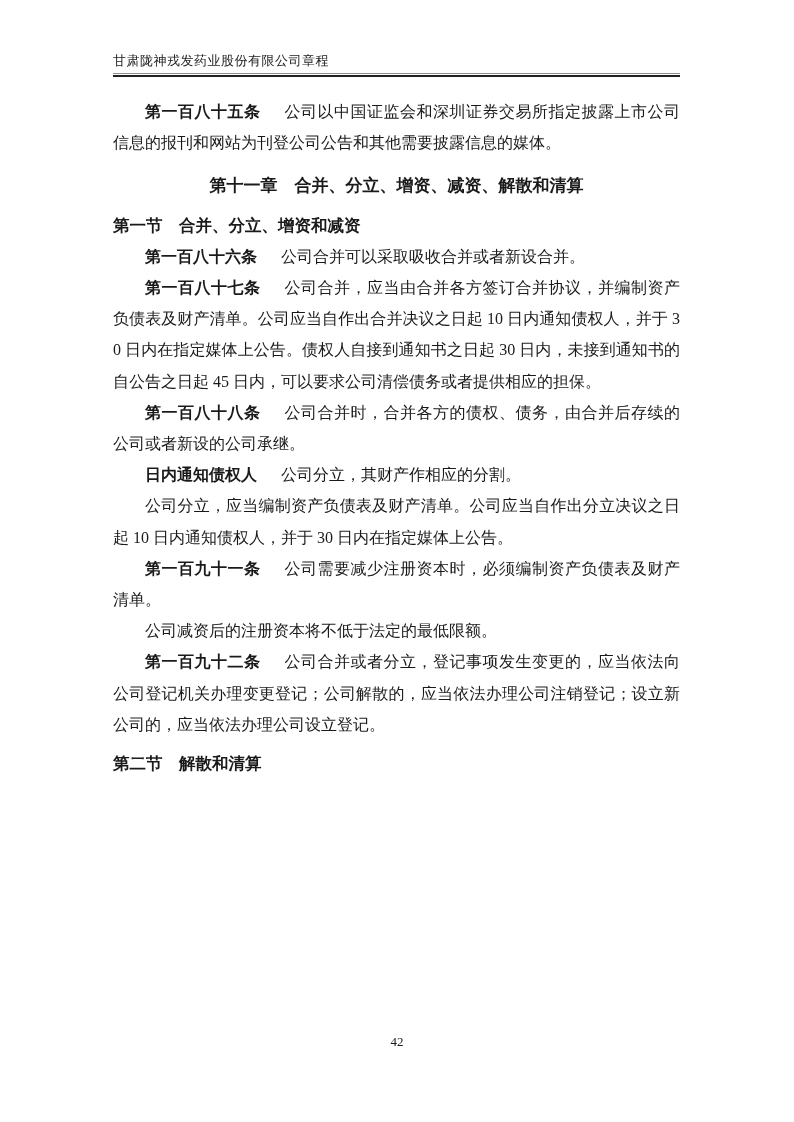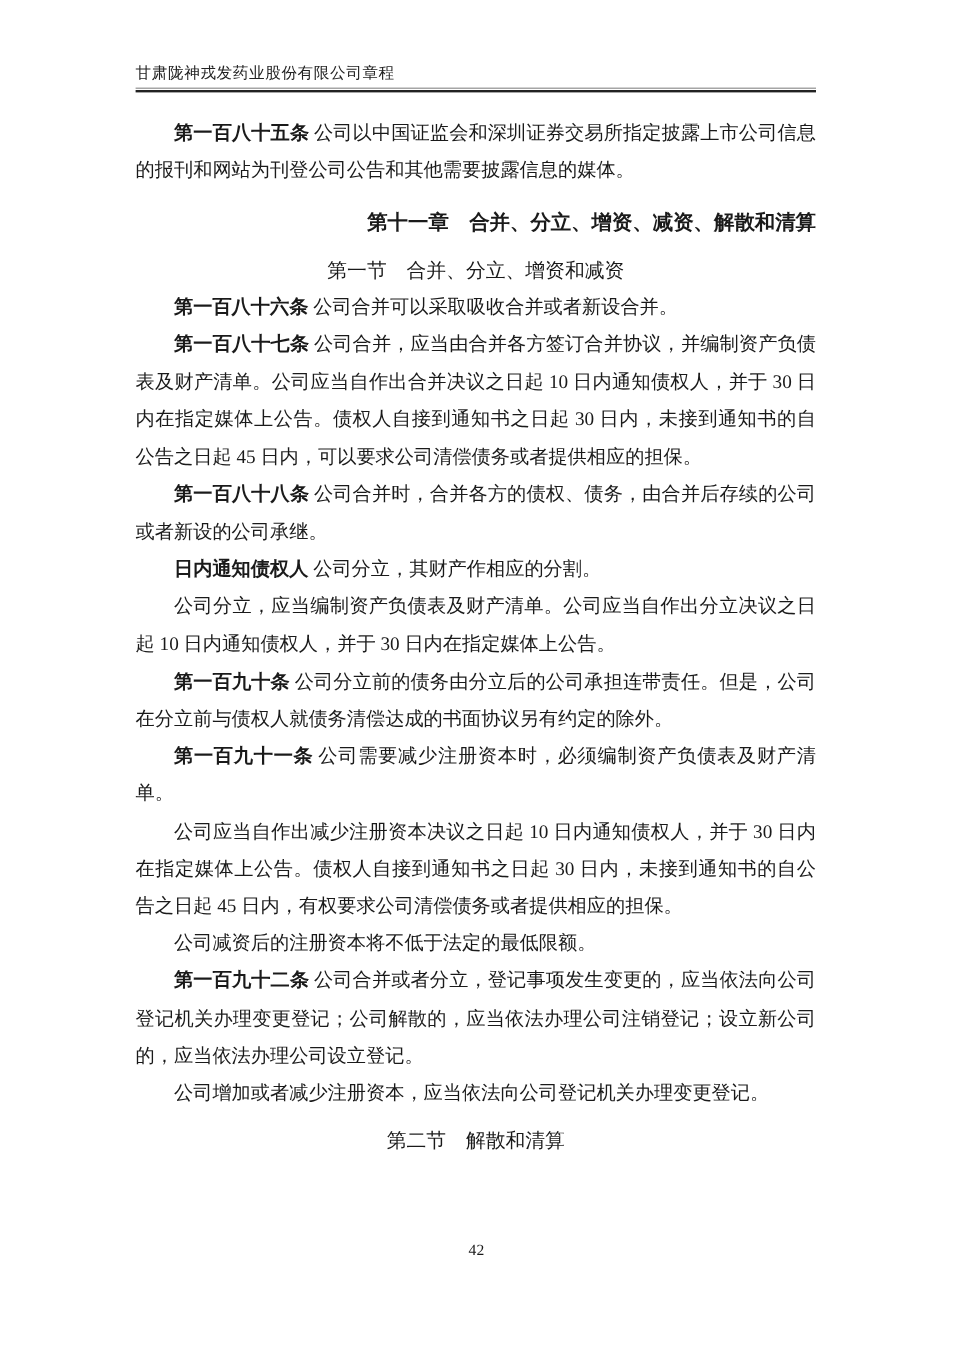--- a/index.html
+++ b/index.html
@@ -44,35 +44,35 @@
     margin: 0;
     font-size: 16px;
     line-height: 31.2px;
     text-align: justify;
     text-align-last: left;
     text-indent: 32px;
     word-break: break-all;
   }
   .article-label {
     font-weight: bold;
-    margin-right: 4px;
+    margin-right: 24px;
   }
   .chapter {
     margin: 12px 0 0 0;
     font-size: 17px;
     font-weight: bold;
     line-height: 31.2px;
-    text-align: right;
+    text-align: center;
   }
   .section {
     margin: 8px 0 0 0;
     font-size: 16.5px;
-    font-weight: normal;
+    font-weight: bold;
     line-height: 31.2px;
-    text-align: center;
+    text-align: left;
   }
   .footer {
     position: absolute;
     left: 0;
     right: 0;
     top: 1034px;
     text-align: center;
     font-size: 13px;
     color: #1a1a1a;
   }
@@ -89,26 +89,23 @@
 
   <div class="content">
       <p class="para"><b class="article-label">第一百八十五条</b>公司以中国证监会和深圳证券交易所指定披露上市公司信息的报刊和网站为刊登公司公告和其他需要披露信息的媒体。</p>
       <div class="chapter">第十一章　合并、分立、增资、减资、解散和清算</div>
       <div class="section">第一节　合并、分立、增资和减资</div>
       <p class="para"><b class="article-label">第一百八十六条</b>公司合并可以采取吸收合并或者新设合并。</p>
       <p class="para"><b class="article-label">第一百八十七条</b>公司合并，应当由合并各方签订合并协议，并编制资产负债表及财产清单。公司应当自作出合并决议之日起 10 日内通知债权人，并于 30 日内在指定媒体上公告。债权人自接到通知书之日起 30 日内，未接到通知书的自公告之日起 45 日内，可以要求公司清偿债务或者提供相应的担保。</p>
       <p class="para"><b class="article-label">第一百八十八条</b>公司合并时，合并各方的债权、债务，由合并后存续的公司或者新设的公司承继。</p>
       <p class="para"><b class="article-label">日内通知债权人</b>公司分立，其财产作相应的分割。</p>
       <p class="para">公司分立，应当编制资产负债表及财产清单。公司应当自作出分立决议之日起 10 日内通知债权人，并于 30 日内在指定媒体上公告。</p>
-      <p class="para"><b class="article-label">第一百九十条</b>公司分立前的债务由分立后的公司承担连带责任。但是，公司在分立前与债权人就债务清偿达成的书面协议另有约定的除外。</p>
       <p class="para"><b class="article-label">第一百九十一条</b>公司需要减少注册资本时，必须编制资产负债表及财产清单。</p>
-      <p class="para">公司应当自作出减少注册资本决议之日起 10 日内通知债权人，并于 30 日内在指定媒体上公告。债权人自接到通知书之日起 30 日内，未接到通知书的自公告之日起 45 日内，有权要求公司清偿债务或者提供相应的担保。</p>
       <p class="para">公司减资后的注册资本将不低于法定的最低限额。</p>
       <p class="para"><b class="article-label">第一百九十二条</b>公司合并或者分立，登记事项发生变更的，应当依法向公司登记机关办理变更登记；公司解散的，应当依法办理公司注销登记；设立新公司的，应当依法办理公司设立登记。</p>
-      <p class="para">公司增加或者减少注册资本，应当依法向公司登记机关办理变更登记。</p>
       <div class="section">第二节　解散和清算</div>
     </div>
 
   <div class="footer">
     <span>42</span>
   </div>
 
 </div>
 
 </body></html>

